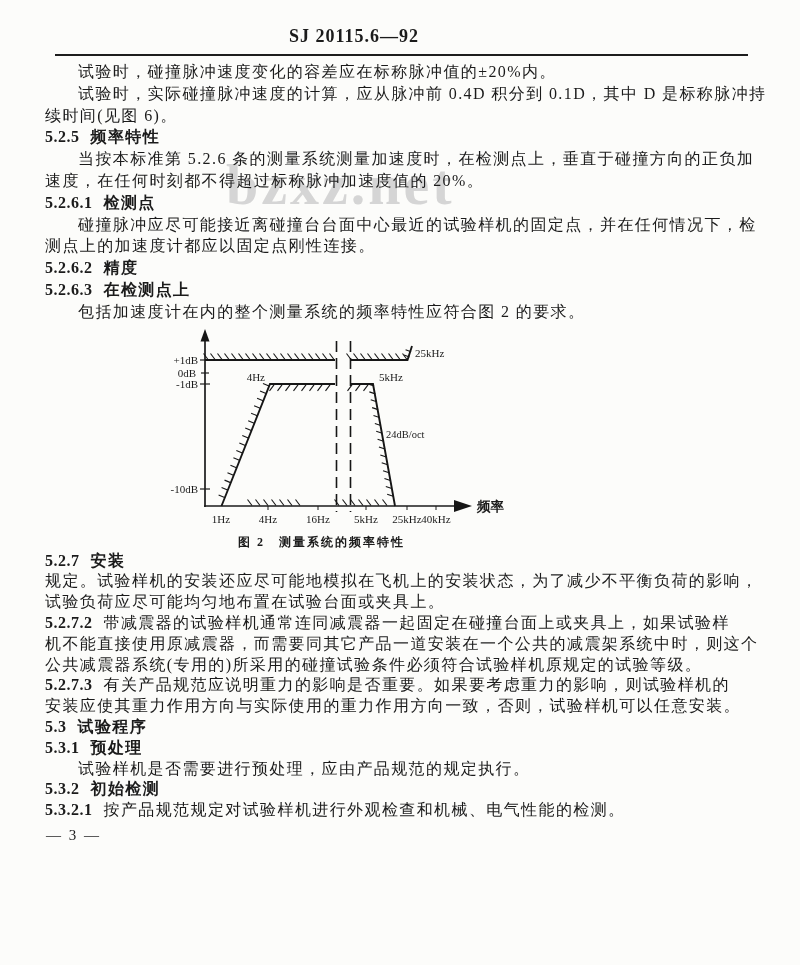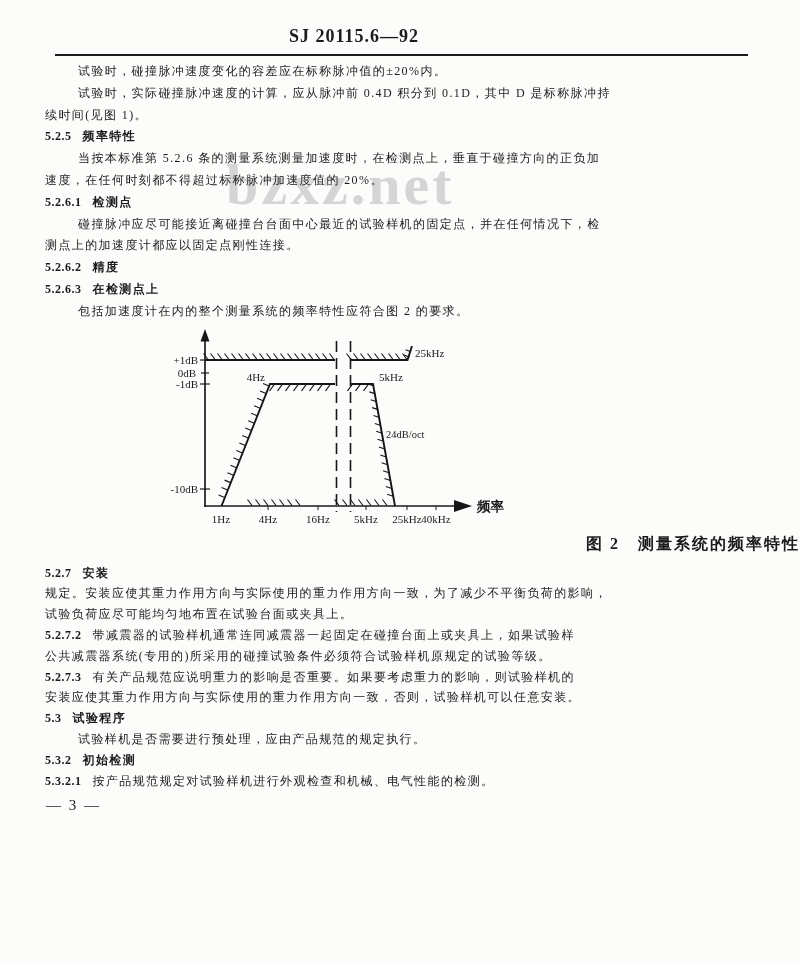--- a/index.html
+++ b/index.html
@@ -16,31 +16,31 @@
   }
   .header{
     position:relative;z-index:2;margin-top:26px;text-align:center;
     transform:translateX(-46px);
     font-weight:bold;font-size:18px;letter-spacing:1px;
   }
   .rule{position:relative;z-index:2;height:2px;background:#1d1d1d;margin:7px 52px 0 55px;}
   .textblock{position:relative;z-index:2;margin:0 40px 0 45px;}
   .upper{margin-top:5px;}
   .upper .ln{line-height:21.8px;}
-  .lower{margin-top:8px;}
+  .lower{}
   .lower .ln{line-height:20.8px;}
-  .ln{font-size:12px;letter-spacing:1.4px;white-space:nowrap;}
+  .ln{font-size:16px;letter-spacing:1.4px;white-space:nowrap;}
   .ln.p{text-indent:33px;}
   .ln .num{font-weight:bold;margin-right:11px;letter-spacing:.5px;}
   .ln.h .t{font-weight:bold;}
   .figure{position:relative;z-index:2;height:206px;margin-top:3px;}
   .figure svg{position:absolute;left:148px;top:0;}
   .caption{
     position:relative;z-index:2;margin:2px 0 0 238px;
-    font-size:16px;font-weight:600;letter-spacing:2px;text-align:right;
+    font-size:12px;font-weight:600;letter-spacing:2px;
   }
   .footer{
     position:relative;z-index:2;margin:6px 0 0 46px;
     font-size:15px;letter-spacing:2px;
   }
   svg text{font-family:"Liberation Serif","DejaVu Serif",serif;fill:#1b1b1b;}
   .axl{stroke:#1b1b1b;stroke-width:1.7;fill:none;}
   .lim{stroke:#161616;stroke-width:1.9;fill:none;}
   .dsh{stroke:#161616;stroke-width:1.6;fill:none;stroke-dasharray:11 6;}
   .tick{stroke:#1b1b1b;stroke-width:1.2;}
@@ -53,21 +53,21 @@
 <div class="page">
 
   <div class="watermark">bzxz.net</div>
 
   <div class="header">SJ 20115.6—92</div>
   <div class="rule"></div>
 
   <div class="textblock upper">
     <div class="ln p">试验时，碰撞脉冲速度变化的容差应在标称脉冲值的±20%内。</div>
     <div class="ln p">试验时，实际碰撞脉冲速度的计算，应从脉冲前 0.4D 积分到 0.1D，其中 D 是标称脉冲持</div>
-    <div class="ln c">续时间(见图 1)。</div>
+    <div class="ln c">续时间(见图 6)。</div>
     <div class="ln h"><span class="num">5.2.5</span><span class="t">频率特性</span></div>
     <div class="ln p">当按本标准第 5.2.6 条的测量系统测量加速度时，在检测点上，垂直于碰撞方向的正负加</div>
     <div class="ln c">速度，在任何时刻都不得超过标称脉冲加速度值的 20%。</div>
     <div class="ln h"><span class="num">5.2.6.1</span><span class="t">检测点</span></div>
     <div class="ln p">碰撞脉冲应尽可能接近离碰撞台台面中心最近的试验样机的固定点，并在任何情况下，检</div>
     <div class="ln c">测点上的加速度计都应以固定点刚性连接。</div>
     <div class="ln h"><span class="num">5.2.6.2</span><span class="t">精度</span></div>
     <div class="ln h"><span class="num">5.2.6.3</span><span class="t">在检测点上</span></div>
     <div class="ln p">包括加速度计在内的整个测量系统的频率特性应符合图 2 的要求。</div>
   </div>
@@ -202,27 +202,29 @@
           <line x1="231" y1="179.5" x2="226.5" y2="173.5"></line>
           <line x1="239" y1="179.5" x2="234.5" y2="173.5"></line>
         </g>
     </svg>
   </div>
 
   <div class="caption">图 2　测量系统的频率特性</div>
 
   <div class="textblock lower">
     <div class="ln h"><span class="num">5.2.7</span><span class="t">安装</span></div>
-    <div class="ln c">规定。安装应使其重力作用方向与实际使用的重力作用方向一致，为了减少不平衡负荷的影响，</div>
+    <div class="ln c">规定。试验样机的安装还应尽可能地模拟在飞机上的安装状态，为了减少不平衡负荷的影响，</div>
     <div class="ln c">试验负荷应尽可能均匀地布置在试验台面或夹具上。</div>
     <div class="ln"><span class="num">5.2.7.2</span><span>带减震器的试验样机通常连同减震器一起固定在碰撞台面上或夹具上，如果试验样</span></div>
+    <div class="ln c">机不能直接使用原减震器，而需要同其它产品一道安装在一个公共的减震架系统中时，则这个</div>
     <div class="ln c">公共减震器系统(专用的)所采用的碰撞试验条件必须符合试验样机原规定的试验等级。</div>
     <div class="ln"><span class="num">5.2.7.3</span><span>有关产品规范应说明重力的影响是否重要。如果要考虑重力的影响，则试验样机的</span></div>
     <div class="ln c">安装应使其重力作用方向与实际使用的重力作用方向一致，否则，试验样机可以任意安装。</div>
     <div class="ln h"><span class="num">5.3</span><span class="t">试验程序</span></div>
+    <div class="ln h"><span class="num">5.3.1</span><span class="t">预处理</span></div>
     <div class="ln p">试验样机是否需要进行预处理，应由产品规范的规定执行。</div>
     <div class="ln h"><span class="num">5.3.2</span><span class="t">初始检测</span></div>
     <div class="ln"><span class="num">5.3.2.1</span><span>按产品规范规定对试验样机进行外观检查和机械、电气性能的检测。</span></div>
   </div>
 
   <div class="footer">— 3 —</div>
 
 </div>
 
 </body></html>

